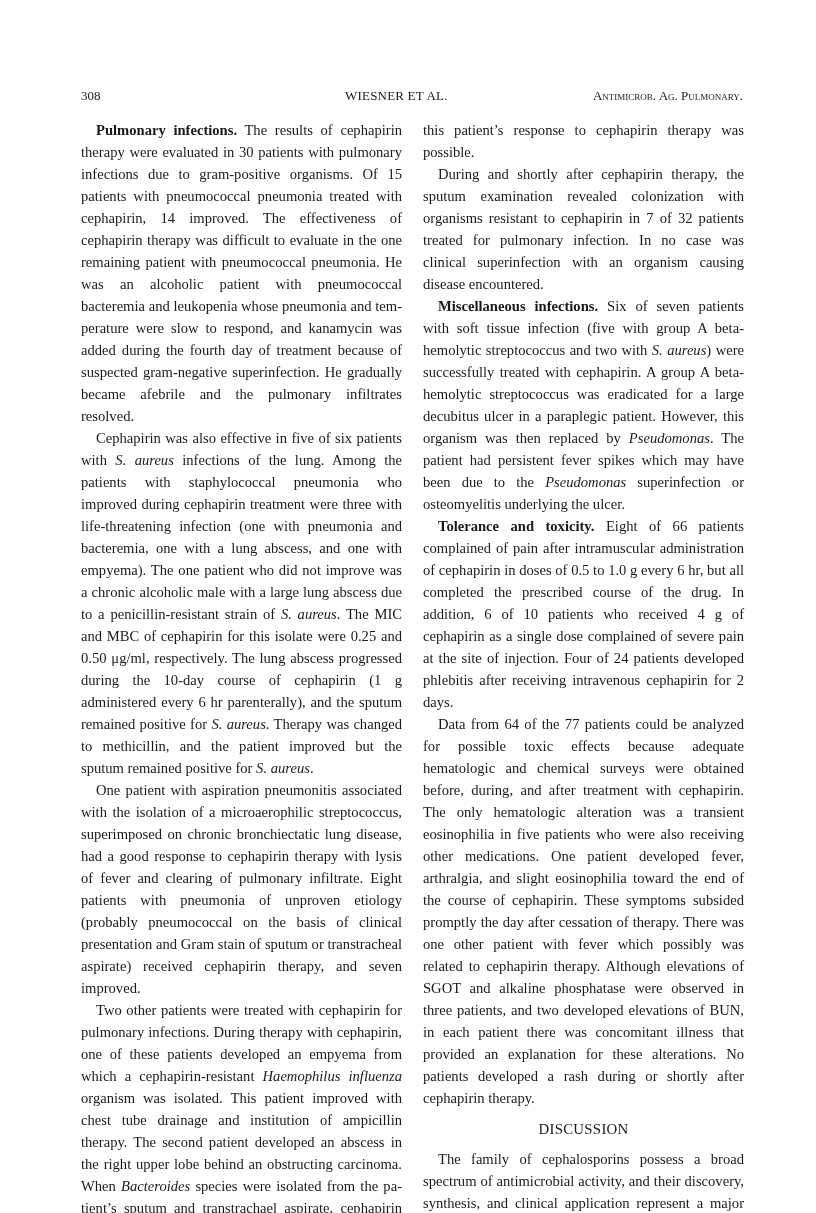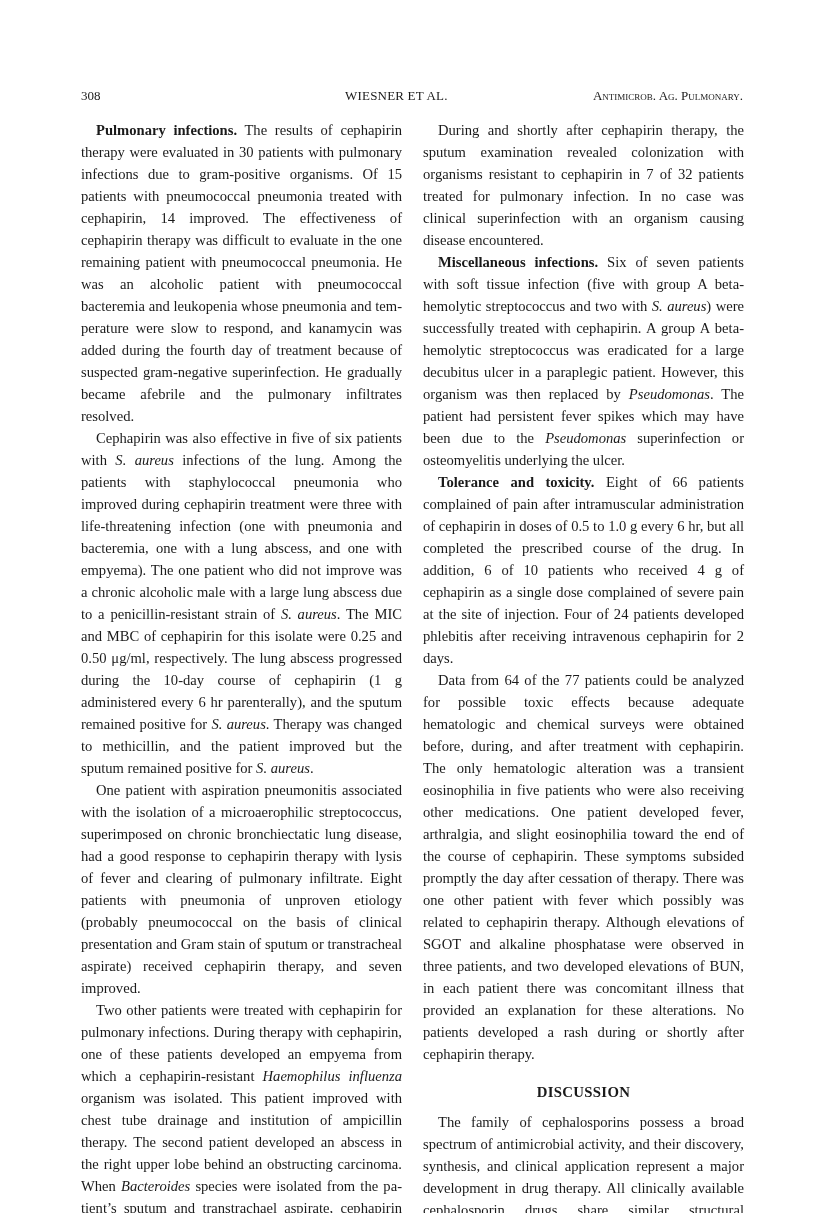--- a/index.html
+++ b/index.html
@@ -11,39 +11,40 @@
   .header .authors { position:absolute; left:264px; top:0; letter-spacing:0.2px; }
   .header .journal { position:absolute; right:0; top:0; font-variant:small-caps; }
   .col { position:absolute; top:119px; width:321px; font-size:14.6px;
          line-height:22px; text-align:justify; hyphens:manual; }
   .col.left { left:81px; }
   .col.right { left:423px; }
   .col p { margin:0; text-indent:15px; }
   .col p.noindent { text-indent:0; }
   .col p .runin { font-weight:bold; }
   .col p i { font-style:italic; }
-  .section-heading { text-align:center; font-weight:bold; font-size:14.8px;
-                     margin:16px 0 8px 0; letter-spacing:0.3px; }
+  .section-heading { text-align:center; font-weight:normal; font-size:14.8px;
+                     margin:9px 0 8px 0; letter-spacing:0.3px; }
 </style>
 </head>
 <body>
 
 <div class="header">
   <span class="pgnum">308</span>
   <span class="authors">WIESNER ET AL.</span>
   <span class="journal">Antimicrob. Ag. Pulmonary.</span>
 </div>
 
 <div class="col left">
   <p><span class="runin">Pulmonary infections.</span><span> The results of cephapirin therapy were evaluated in 30 patients with pul­monary infections due to gram-positive orga­nisms. Of 15 patients with pneumococcal pneu­monia treated with cephapirin, 14 improved. The effectiveness of cephapirin therapy was difficult to evaluate in the one remaining patient with pneumococcal pneumonia. He was an alcoholic patient with pneumococcal bacteremia and leukopenia whose pneumonia and tem­perature were slow to respond, and kanamycin was added during the fourth day of treatment because of suspected gram-negative superin­fection. He gradually became afebrile and the pulmonary infiltrates resolved.</span></p>
   <p><span>Cephapirin was also effective in five of six patients with </span><i>S. aureus</i><span> infections of the lung. Among the patients with staphylococcal pneu­monia who improved during cephapirin treat­ment were three with life-threatening infection (one with pneumonia and bacteremia, one with a lung abscess, and one with empyema). The one patient who did not improve was a chronic alcoholic male with a large lung abscess due to a penicillin-resistant strain of </span><i>S. aureus</i><span>. The MIC and MBC of cephapirin for this isolate were 0.25 and 0.50 μg/ml, respectively. The lung ab­scess progressed during the 10-day course of cephapirin (1 g administered every 6 hr parent­erally), and the sputum remained positive for </span><i>S. aureus</i><span>. Therapy was changed to methicillin, and the patient improved but the sputum remained positive for </span><i>S. aureus</i><span>.</span></p>
   <p>One patient with aspiration pneumonitis as­sociated with the isolation of a microaerophilic streptococcus, superimposed on chronic bron­chiectatic lung disease, had a good response to cephapirin therapy with lysis of fever and clearing of pulmonary infiltrate. Eight patients with pneumonia of unproven etiology (probably pneumococcal on the basis of clinical presenta­tion and Gram stain of sputum or transtracheal aspirate) received cephapirin therapy, and seven improved.</p>
   <p><span>Two other patients were treated with cephapi­rin for pulmonary infections. During therapy with cephapirin, one of these patients developed an empyema from which a cephapirin-resistant </span><i>Haemophilus influenza</i><span> organism was isolated. This patient improved with chest tube drainage and institution of ampicillin therapy. The second patient developed an abscess in the right upper lobe behind an obstructing carcinoma. When </span><i>Bacteroides</i><span> species were isolated from the pa­tient’s sputum and transtrachael aspirate, cephapirin was discontinued and treatment with chloramphenicol was instituted. No evaluation of</span></p>
 </div>
 
 <div class="col right">
+  <p class="noindent">this patient’s response to cephapirin therapy was possible.</p>
   <p>During and shortly after cephapirin therapy, the sputum examination revealed colonization with organisms resistant to cephapirin in 7 of 32 patients treated for pulmonary infection. In no case was clinical superinfection with an or­ganism causing disease encountered.</p>
   <p><span class="runin">Miscellaneous infections.</span><span> Six of seven patients with soft tissue infection (five with group A beta-hemolytic streptococcus and two with </span><i>S. aureus</i><span>) were successfully treated with cephapirin. A group A beta-hemolytic streptococcus was eradicated for a large decubitus ulcer in a para­plegic patient. However, this organism was then replaced by </span><i>Pseudomonas</i><span>. The patient had persistent fever spikes which may have been due to the </span><i>Pseudomonas</i><span> superinfection or osteomyelitis underlying the ulcer.</span></p>
   <p><span class="runin">Tolerance and toxicity.</span><span> Eight of 66 patients complained of pain after intramuscular ad­ministration of cephapirin in doses of 0.5 to 1.0 g every 6 hr, but all completed the prescribed course of the drug. In addition, 6 of 10 patients who received 4 g of cephapirin as a single dose com­plained of severe pain at the site of injection. Four of 24 patients developed phlebitis after receiving intravenous cephapirin for 2 days.</span></p>
   <p>Data from 64 of the 77 patients could be analyzed for possible toxic effects because ade­quate hematologic and chemical surveys were obtained before, during, and after treatment with cephapirin. The only hematologic alteration was a transient eosinophilia in five patients who were also receiving other medications. One pa­tient developed fever, arthralgia, and slight eosinophilia toward the end of the course of cephapirin. These symptoms subsided promptly the day after cessation of therapy. There was one other patient with fever which possibly was related to cephapirin therapy. Although eleva­tions of SGOT and alkaline phosphatase were observed in three patients, and two developed elevations of BUN, in each patient there was concomitant illness that provided an explana­tion for these alterations. No patients developed a rash during or shortly after cephapirin therapy.</p>
   <div class="section-heading">DISCUSSION</div>
   <p>The family of cephalosporins possess a broad spectrum of antimicrobial activity, and their dis­covery, synthesis, and clinical application repre­sent a major development in drug therapy. All clinically available cephalosporin drugs share similar structural relationships and antibacterial activity, but, at the same time time, differ in sev­eral important respects (2, 6, 9, 10).</p>
 </div>
 
 </body></html>

